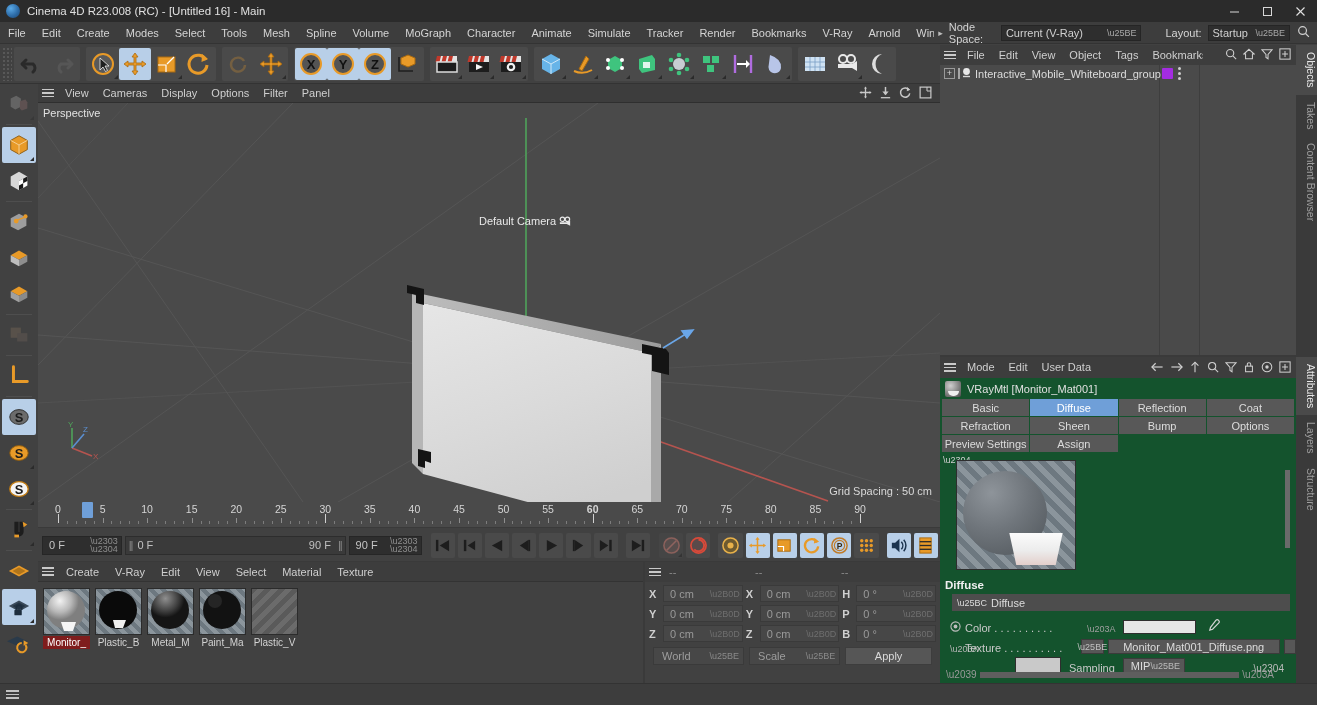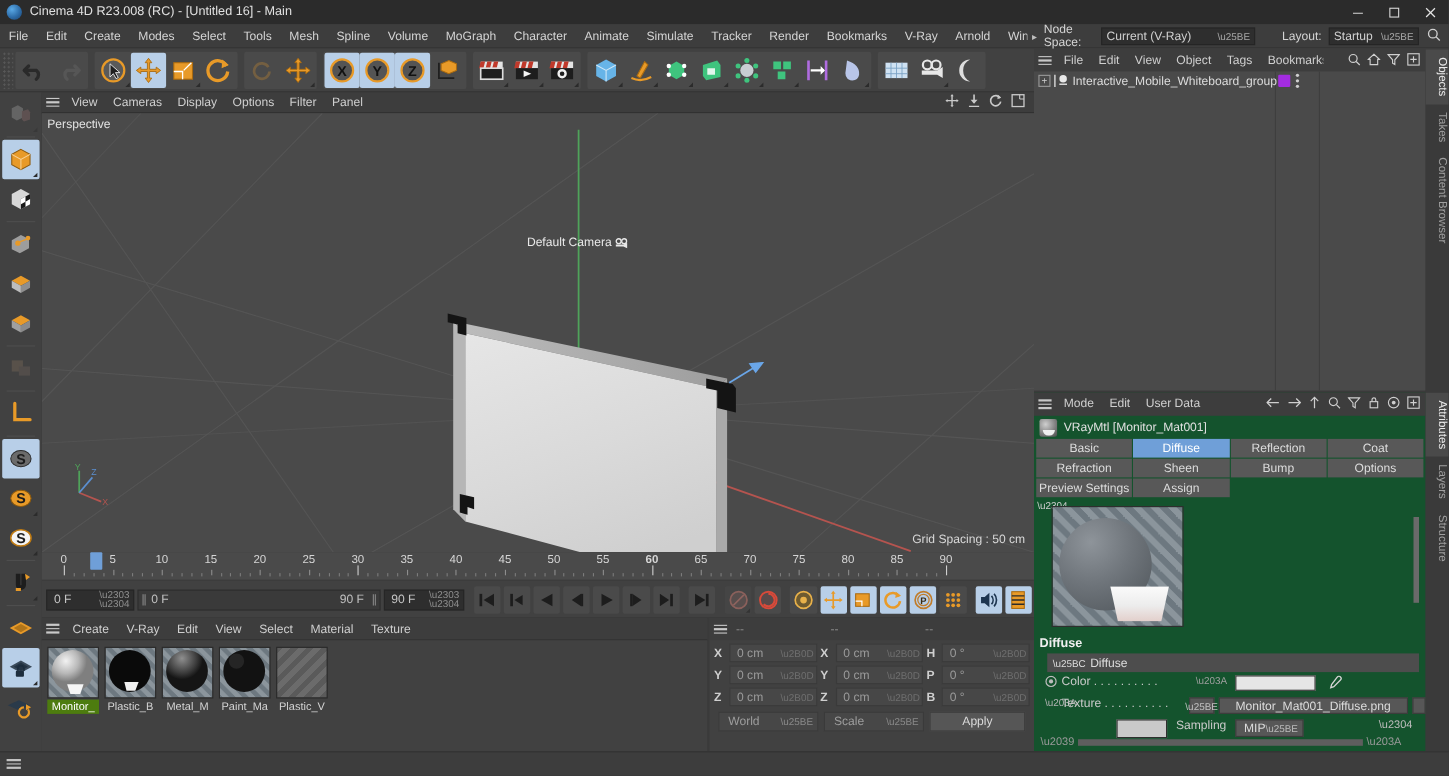--- a/index.html
+++ b/index.html
@@ -160,21 +160,21 @@
   .matcell { width: 47px; }
   .matswatch {
     width: 47px; height: 47px; border: 1px solid #2b2b2b; overflow: hidden; position: relative;
     background: linear-gradient(45deg,#6d7880 25%,#8b959c 25%,#8b959c 50%,#6d7880 50%,#6d7880 75%,#8b959c 75%);
     background-size: 12px 12px;
   }
   .matname {
     font-size: 10px; color: #d3d3d3; text-align: center; margin-top: 1px;
     white-space: nowrap; overflow: hidden; line-height: 13px;
   }
-  .matname.sel { background: #4d7c0f; color: #fff; }
+  .matname.sel { background: #7f1d1d; color: #fff; }
 
   
   .coords {
     position: absolute; left: 645px; top: 562px; width: 295px; bottom: 22px; background: #414141;
   }
   .coord-head { height: 20px; background: #3d3d3d; display: flex; align-items: center; font-size: 11px; color: #8b8b8b; }
   .coord-head .ch { width: 86px; text-align: left; padding-left: 4px; }
   .coord-grid { padding: 3px 4px 0 4px; }
   .crow { display: flex; align-items: center; gap: 3px; margin-bottom: 3px; }
   .clbl { width: 11px; font-size: 11px; color: #cfcfcf; font-weight: bold; text-align: left; }
@@ -253,21 +253,21 @@
     clip-path: polygon(4% 0, 96% 0, 84% 100%, 16% 100%);
   }
   .prev-scroll { position: absolute; right: 4px; top: 4px; width: 9px; bottom: 8px; }
   .prev-scroll .bar { position: absolute; left: 2px; top: 12px; width: 5px; height: 78px; background: #6a6a6a; }
 
   .sect-title { font-size: 11.5px; color: #f0f0f0; font-weight: bold; padding: 3px 0 3px 5px; }
   .group-bar {
     height: 17px; background: #4d4d4d; display: flex; align-items: center; gap: 4px;
     margin: 0 6px 3px 12px; padding-left: 5px; font-size: 11px; color: #dcdcdc;
   }
-  .prow { display: flex; align-items: flex-start; height: 20px; padding-left: 10px; font-size: 11px; color: #cacaca; gap: 4px; }
+  .prow { display: flex; align-items: flex-end; height: 20px; padding-left: 10px; font-size: 11px; color: #cacaca; gap: 4px; }
   .prow .caret { width: 11px; color: #b4b4b4; font-size: 9px; text-align: center; flex: none; }
   .prow .plabel { width: 118px; color: #cacaca; overflow: hidden; white-space: nowrap; }
   .colorswatch { width: 73px; height: 14px; background: #e6e6e6; border: 1px solid #2e2e2e; }
   .dropbtn { width: 23px; height: 15px; background: #575757; border: 1px solid #3b3b3b; display: flex; align-items: center; justify-content: center; color: #c0c0c0; font-size: 9px; }
   .texfield {
     width: 181px; height: 15px; background: #575757; border: 1px solid #3b3b3b; display: flex;
     align-items: center; justify-content: center; color: #dcdcdc; font-size: 11px;
   }
   .texend { width: 13px; height: 15px; background: #575757; border: 1px solid #3b3b3b; }
   .texpreview { width: 46px; height: 17px; background: #c9c9c9; border: 1px solid #2e2e2e; }

